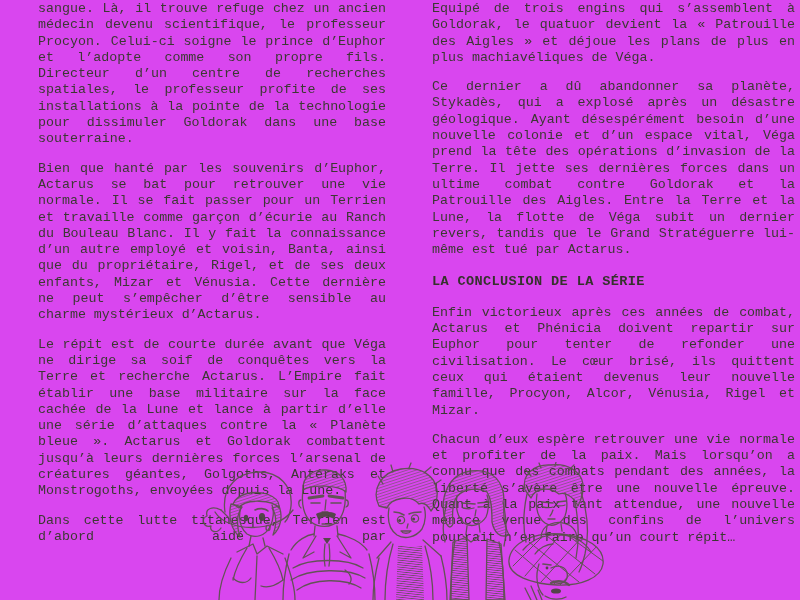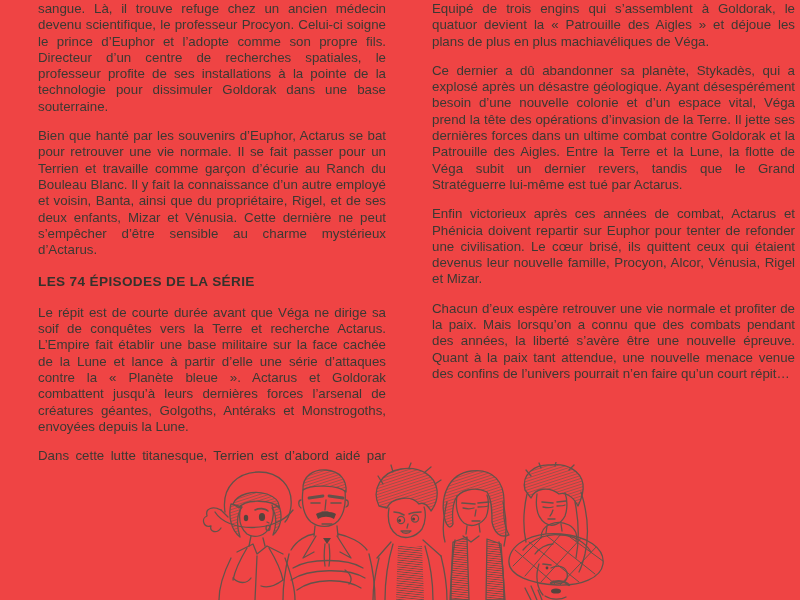--- a/index.html
+++ b/index.html
@@ -1,22 +1,22 @@
 <!DOCTYPE html>
 <html lang="fr"><head>
 <meta charset="utf-8">
 <style>
   html, body { margin: 0; padding: 0; }
   .page {
     position: relative;
     width: 800px;
     height: 600px;
-    background: #ef4444;
+    background: #d946ef;
     overflow: hidden;
-    font-family: Liberation Sans, sans-serif;
+    font-family: Liberation Mono, monospace;
   }
   .col {
     position: absolute;
     top: 1px;
     color: #3c3933;
     font-size: 13.3px;
     line-height: 16.3px;
     text-align: justify;
   }
   .col-left  { left: 38px;  width: 348px; }
@@ -38,28 +38,28 @@
   }
 </style>
 </head>
 <body>
 
 <div class="page">
 
   <div class="col col-left">
     <p>sangue. Là, il trouve refuge chez un ancien médecin devenu scientifique, le professeur Procyon. Celui-ci soigne le prince d’Euphor et l’adopte comme son propre fils. Directeur d’un centre de recherches spatiales, le professeur profite de ses installations à la pointe de la technologie pour dissimuler Goldorak dans une base souterraine.</p>
     <p>Bien que hanté par les souvenirs d’Euphor, Actarus se bat pour retrouver une vie normale. Il se fait passer pour un Terrien et travaille comme garçon d’écurie au Ranch du Bouleau Blanc. Il y fait la connaissance d’un autre employé et voisin, Banta, ainsi que du propriétaire, Rigel, et de ses deux enfants, Mizar et Vénusia.  Cette dernière ne peut s’empêcher d’être sensible au charme mystérieux d’Actarus.</p>
-    <h2>LES 74 ÉPISODES DE LA SÉRIE</h2>
     <p>Le répit est de courte durée avant que Véga ne dirige sa soif de conquêtes vers la Terre et recherche Actarus. L’Empire fait établir une base militaire sur la face cachée de la Lune et lance à partir d’elle une série d’attaques contre la « Planète bleue ». Actarus et Goldorak combattent jusqu’à leurs dernières forces l’arsenal de créatures géantes, Golgoths, Antéraks et Monstrogoths, envoyées depuis la Lune.</p>
     <p class="cont">Dans cette lutte titanesque, Terrien est d’abord aidé par</p>
   </div>
 
   <div class="col col-right">
     <p>Equipé de trois engins qui s’assemblent à Goldorak, le quatuor devient la « Patrouille des Aigles » et déjoue les plans de plus en plus machiavéliques de Véga.</p>
     <p>Ce dernier a dû abandonner sa planète, Stykadès, qui a explosé après un désastre géologique. Ayant désespérément besoin d’une nouvelle colonie et d’un espace vital, Véga prend la tête des opérations d’invasion de la Terre. Il jette ses dernières forces dans un ultime combat contre Goldorak et la Patrouille des Aigles. Entre la Terre et la Lune, la flotte de Véga subit un dernier revers, tandis que le Grand Stratéguerre lui-même est tué par Actarus.</p>
+    <h2>LA CONCLUSION DE LA SÉRIE</h2>
     <p>Enfin victorieux après ces années de combat, Actarus et Phénicia doivent repartir sur Euphor pour tenter de refonder une civilisation. Le cœur brisé, ils quittent ceux qui étaient devenus leur nouvelle famille, Procyon, Alcor, Vénusia, Rigel et Mizar.</p>
     <p>Chacun d’eux espère retrouver une vie normale et profiter de la paix. Mais lorsqu’on a connu que des combats pendant des années, la liberté s’avère être une nouvelle épreuve. Quant à la paix tant attendue, une nouvelle menace venue des confins de l’univers pourrait n’en faire qu’un court répit…</p>
   </div>
 
   <svg class="sketch" width="415" height="138" viewBox="0 0 415 138">
     <defs>
       <pattern id="hA" patternUnits="userSpaceOnUse" width="2.8" height="2.8" patternTransform="rotate(72)">
         <line x1="0" y1="0" x2="0" y2="2.8" stroke="#5f584e" stroke-width="1.15"></line>
       </pattern>
       <pattern id="hB" patternUnits="userSpaceOnUse" width="2.3" height="2.3" patternTransform="rotate(96)">

